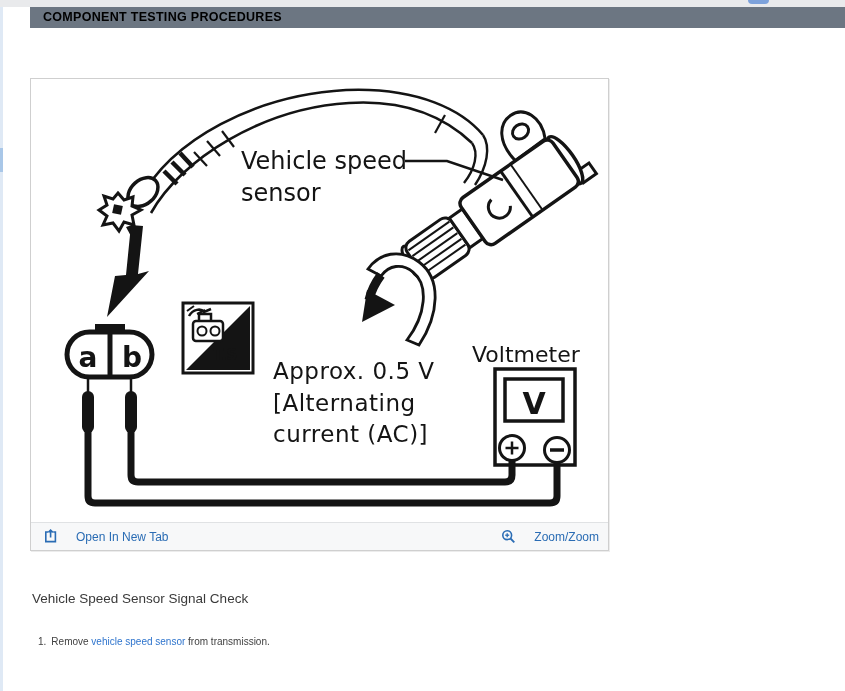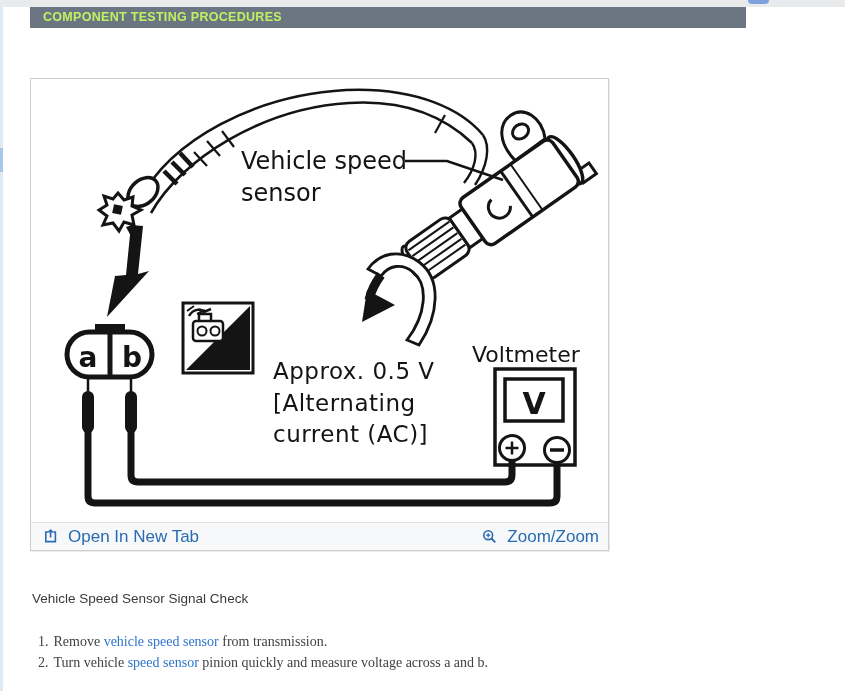--- a/index.html
+++ b/index.html
@@ -5,41 +5,41 @@
   html,body{margin:0;padding:0;}
   body{
     width:845px;height:691px;position:relative;background:#ffffff;
     font-family:"Liberation Sans",sans-serif;overflow:hidden;
   }
   .top-strip{position:absolute;top:0;left:0;width:845px;height:7px;background:#e9eaec;}
   .blue-fragment{position:absolute;top:0;left:748px;width:21px;height:4px;background:#6a95d8;border-radius:0 0 10px 10px;opacity:.85;}
   .left-strip{position:absolute;top:7px;left:0;width:3px;height:684px;background:#dfe9f5;}
   .left-strip-accent{position:absolute;top:148px;left:0;width:3px;height:24px;background:#a9c7e8;}
   .header-bar{
-    position:absolute;left:30px;top:7px;width:716px;height:21px;background:#6c7682;
-    color:#bef264;font-size:12.5px;font-weight:700;letter-spacing:.3px;
+    position:absolute;left:30px;top:7px;width:816px;height:21px;background:#6c7682;
+    color:#000000;font-size:12.5px;font-weight:700;letter-spacing:.3px;
     line-height:21px;padding-left:13px;box-sizing:border-box;white-space:nowrap;
   }
   .figure-card{
     position:absolute;left:30px;top:78px;width:579px;height:473px;
     border:1px solid #cfcfcf;background:#ffffff;box-sizing:border-box;
     box-shadow:1px 1px 0 #ececec;
   }
   .diagram{position:absolute;left:0;top:0;width:577px;height:443px;}
   .diagram svg{display:block;width:577px;height:443px;}
   .diagram text{font-family:"DejaVu Sans",sans-serif;fill:#141414;}
   .figure-footer{
     position:absolute;left:0;right:0;bottom:0;height:28px;background:#f7f8f9;
     border-top:1px solid #e0e2e4;display:flex;align-items:center;
     justify-content:space-between;padding:0 9px 0 12px;box-sizing:border-box;
   }
-  .fig-link{color:#2a6cb4;font-size:17px;display:flex;align-items:center;gap:10px;cursor:pointer;text-decoration:none;justify-content:flex-end;}
+  .fig-link{color:#2a6cb4;font-size:12px;display:flex;align-items:center;gap:18px;cursor:pointer;text-decoration:none;justify-content:flex-end;}
   .fig-link svg{display:block;}
   .content-heading{position:absolute;left:32px;top:591px;font-size:13.5px;font-weight:400;color:#3a3a3a;}
-  .steps{position:absolute;left:38px;top:631px;font-size:14px;color:#414141;line-height:21px;font-family:Liberation Serif, serif;}
+  .steps{position:absolute;left:38px;top:631px;font-size:10px;color:#414141;line-height:21px;}
   .step{white-space:nowrap;}
   .step .num{margin-right:5px;}
   .step-link{color:#2e74cd;cursor:pointer;}
 </style>
 </head>
 <body>
 
 <div class="top-strip"></div>
 <div class="blue-fragment"></div>
 <div class="left-strip"></div>
@@ -173,16 +173,13 @@
     </a>
   </div>
 </div>
 
 <div class="content-heading">Vehicle Speed Sensor Signal Check</div>
 
 <div class="steps">
   <div class="step">
     <span class="num">1.</span><span>Remove </span><span class="step-link">vehicle speed sensor</span><span> from transmission.</span>
   </div>
-  <div class="step">
-    <span class="num">2.</span><span>Turn vehicle </span><span class="step-link">speed sensor</span><span> pinion quickly and measure voltage across a and b.</span>
-  </div>
 </div>
 
 </body></html>

